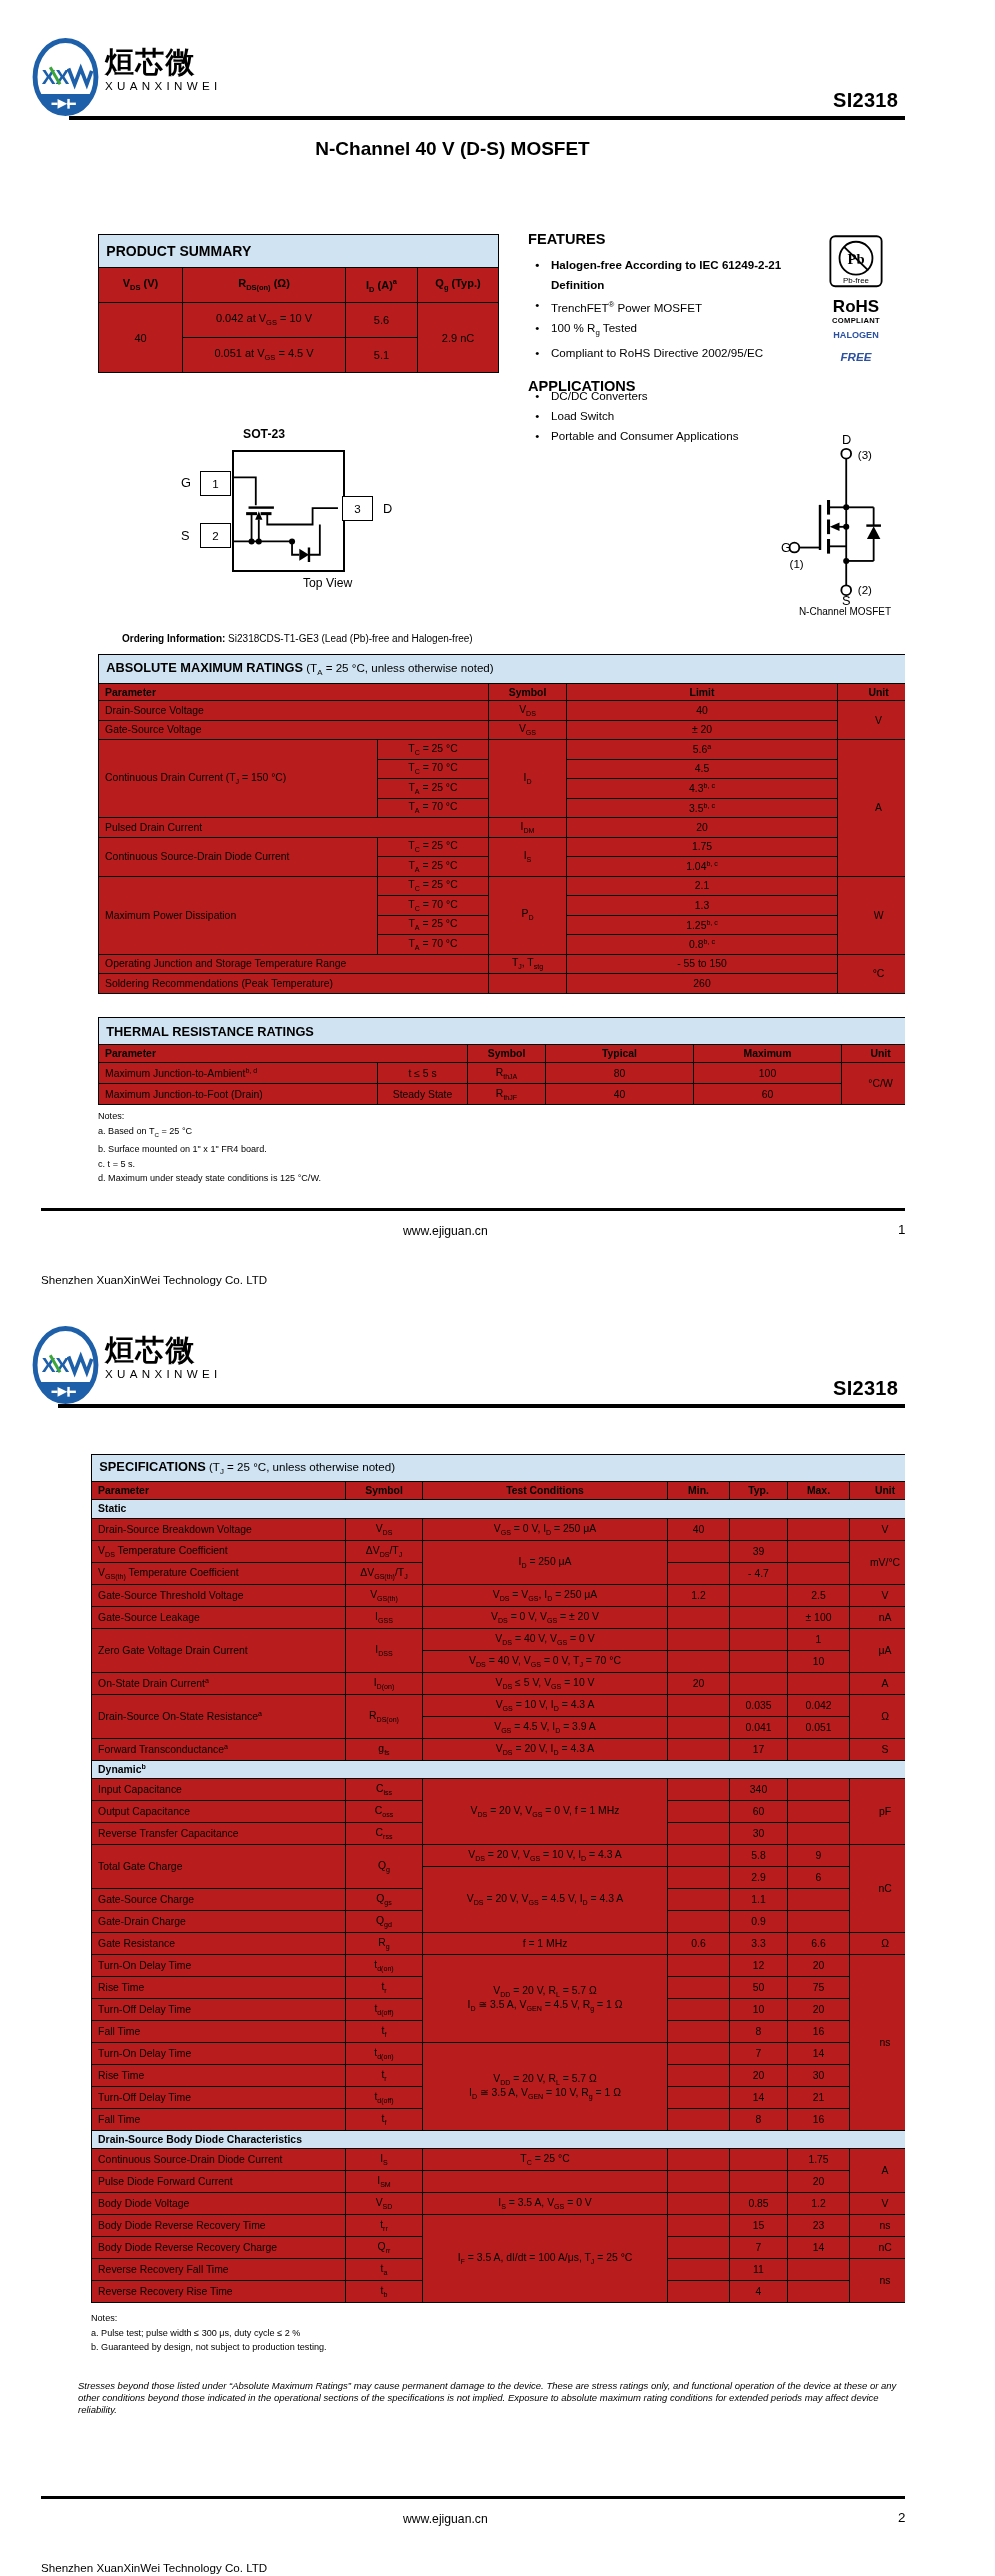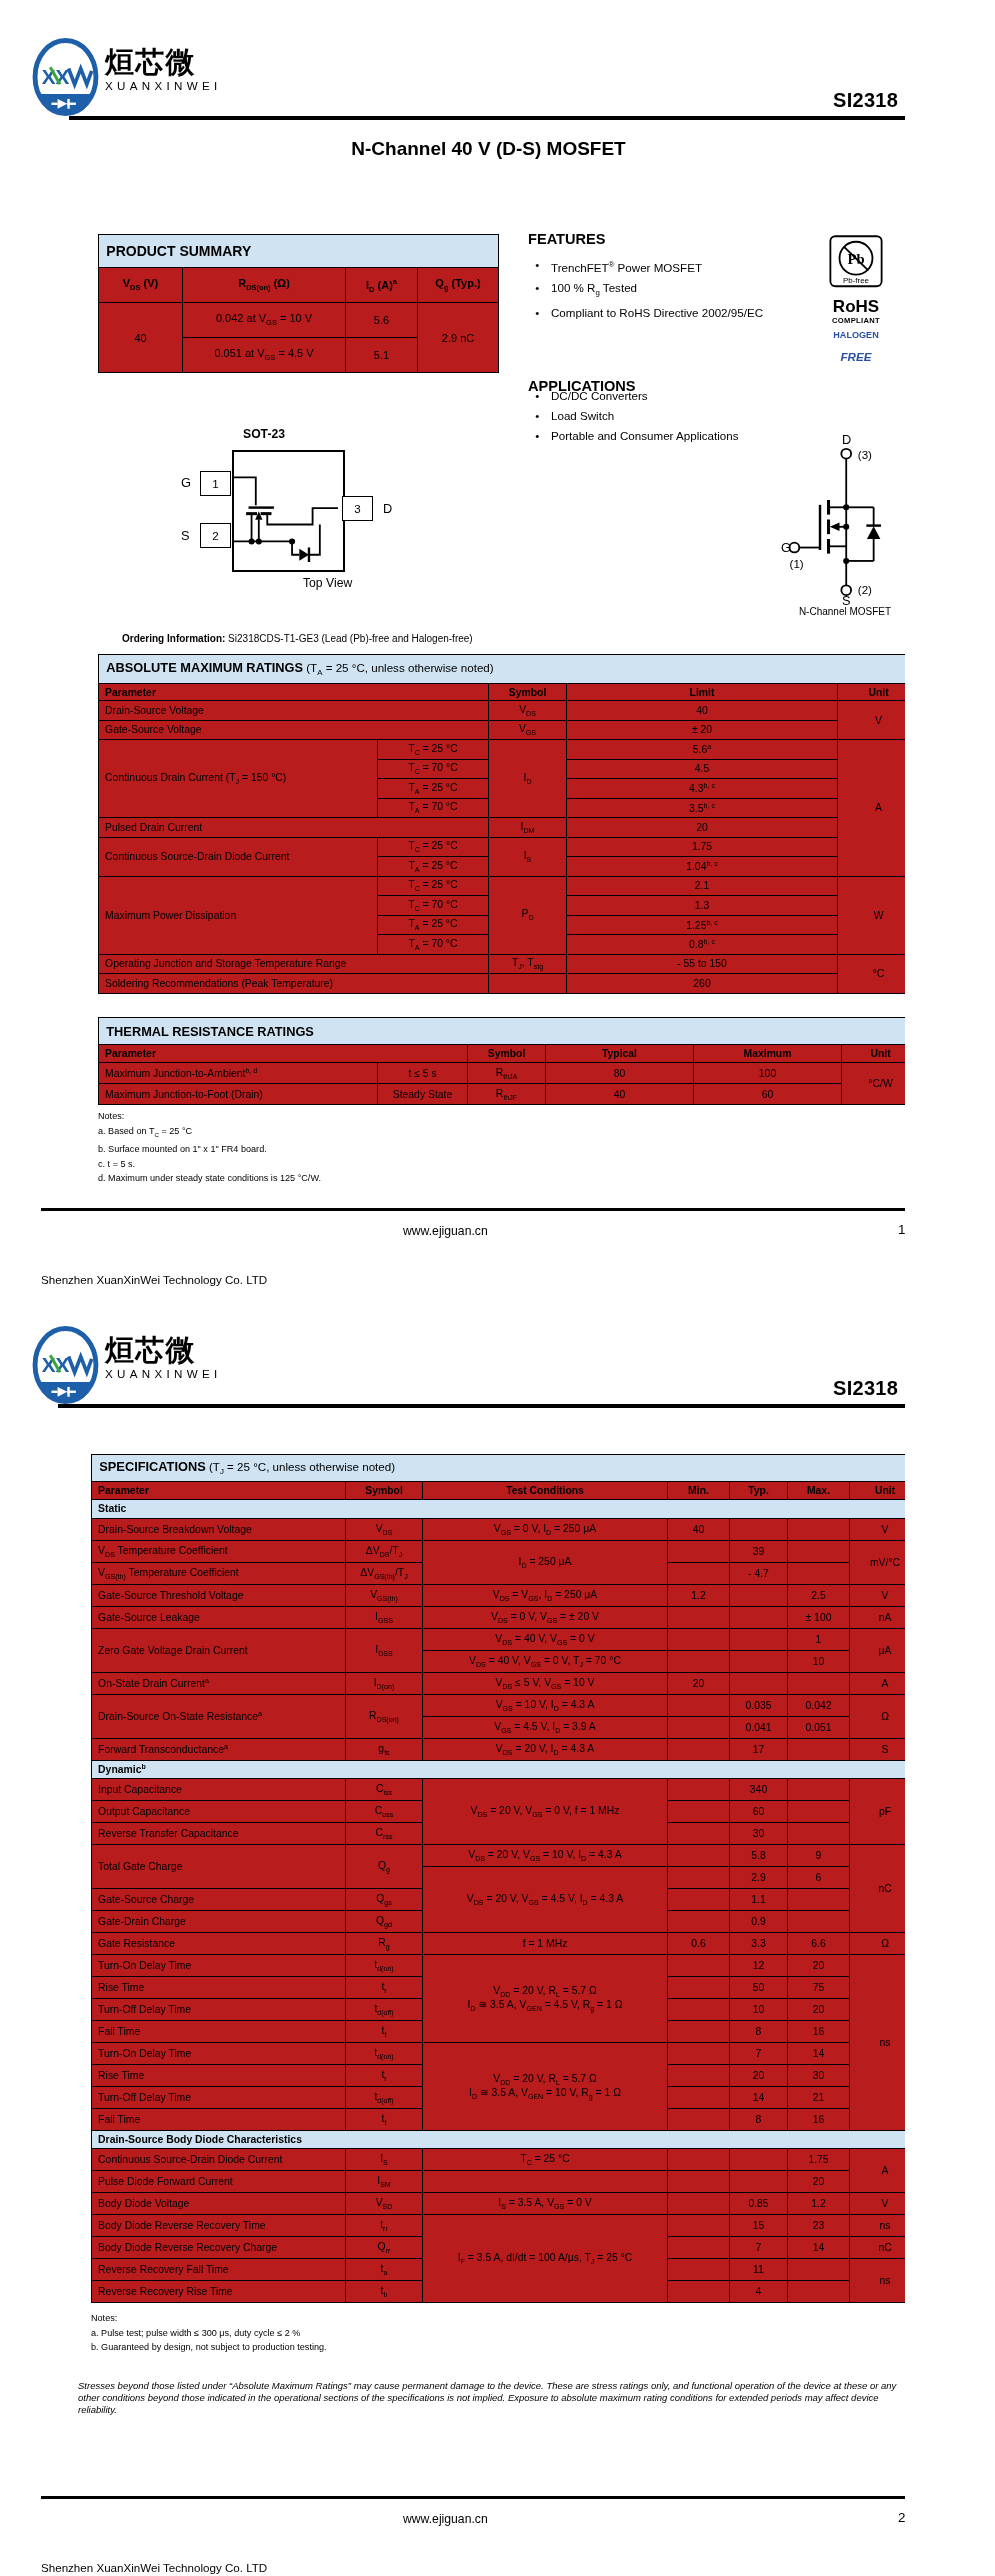--- a/index.html
+++ b/index.html
@@ -82,21 +82,21 @@
       <line x1="58" y1="108" x2="72" y2="108" stroke="#ffffff" stroke-width="4"></line>
     </svg>
   </div>
   <div class="abs" style="left:105px;top:48px;">
     <div class="logo-zh">烜芯微</div>
     <div class="logo-latin">XUANXINWEI</div>
   </div>
   <div class="partno" style="left:833px;top:89px;">SI2318</div>
   <div class="rule" style="left:69px;top:116px;width:849px;"></div>
 
-  <div class="doctitle" style="top:138px;margin-left:36px;">N-Channel 40 V (D-S) MOSFET</div>
+  <div class="doctitle" style="top:138px;">N-Channel 40 V (D-S) MOSFET</div>
 
   <table class="dstable pst" style="left:98px;top:234px;width:399px;">
     <colgroup>
         <col style="width:84px">
         <col style="width:163px">
         <col style="width:72px">
         <col style="width:81px">
       </colgroup>
     <tbody>
         <tr class="trow">
@@ -116,20 +116,21 @@
     </tr>
     <tr>
       <td>0.051 at V<sub>GS</sub> = 4.5 V</td>
       <td>5.1</td>
     </tr>
   </tbody>
     </table>
 
   <div class="abs sechead" style="left:528px;top:231px;">FEATURES</div>
   <ul class="blist abs" style="left:528px;top:255px;width:287px;">
+    <li class="bold-item">Halogen-free According to IEC 61249-2-21 Definition</li>
     <li>TrenchFET<sup>®</sup> Power MOSFET</li>
     <li>100 % R<sub>g</sub> Tested</li>
     <li>Compliant to RoHS Directive 2002/95/EC</li>
   </ul>
 
   <div class="abs" style="left:828px;top:235px;width:56px;text-align:center;">
     <svg width="54" height="61" viewBox="0 0 88 100">
       <rect x="2" y="2" width="84" height="82" rx="8" fill="#fff" stroke="#000" stroke-width="3"></rect>
       <circle cx="44" cy="38" r="27" fill="none" stroke="#000" stroke-width="3"></circle>
       <text x="44" y="47" text-anchor="middle" font-size="24" font-weight="bold" font-family="Liberation Serif, serif" fill="#000">Pb</text>

